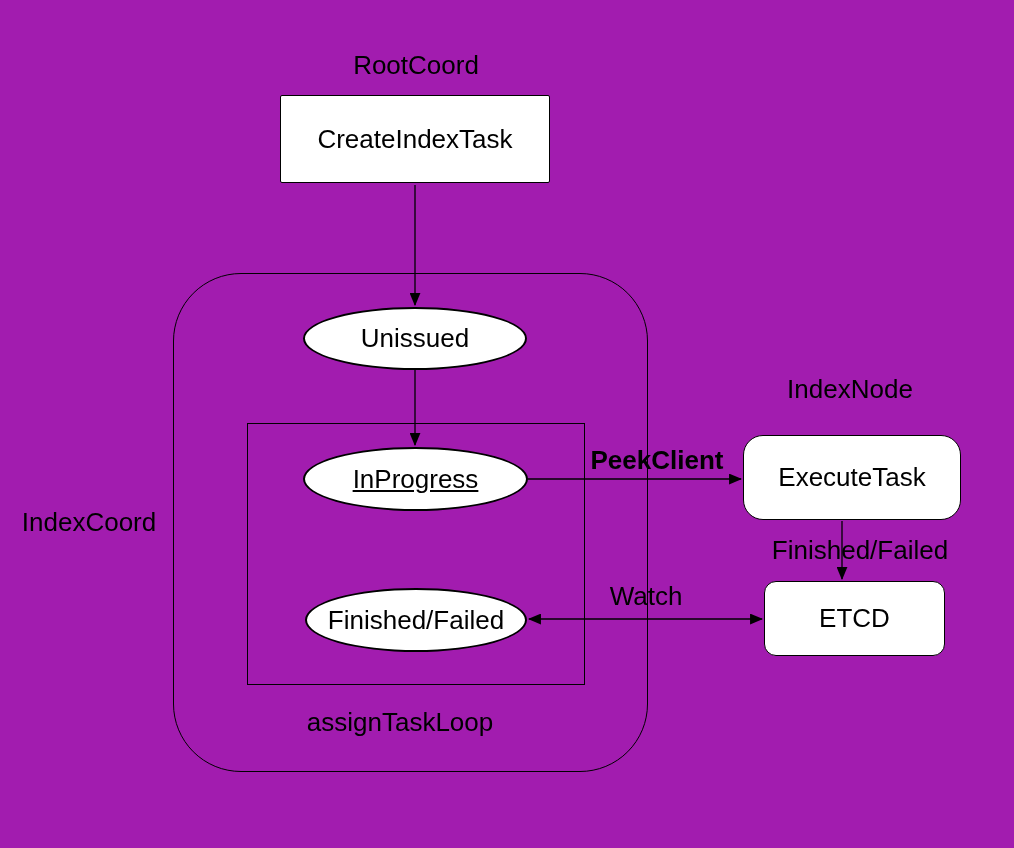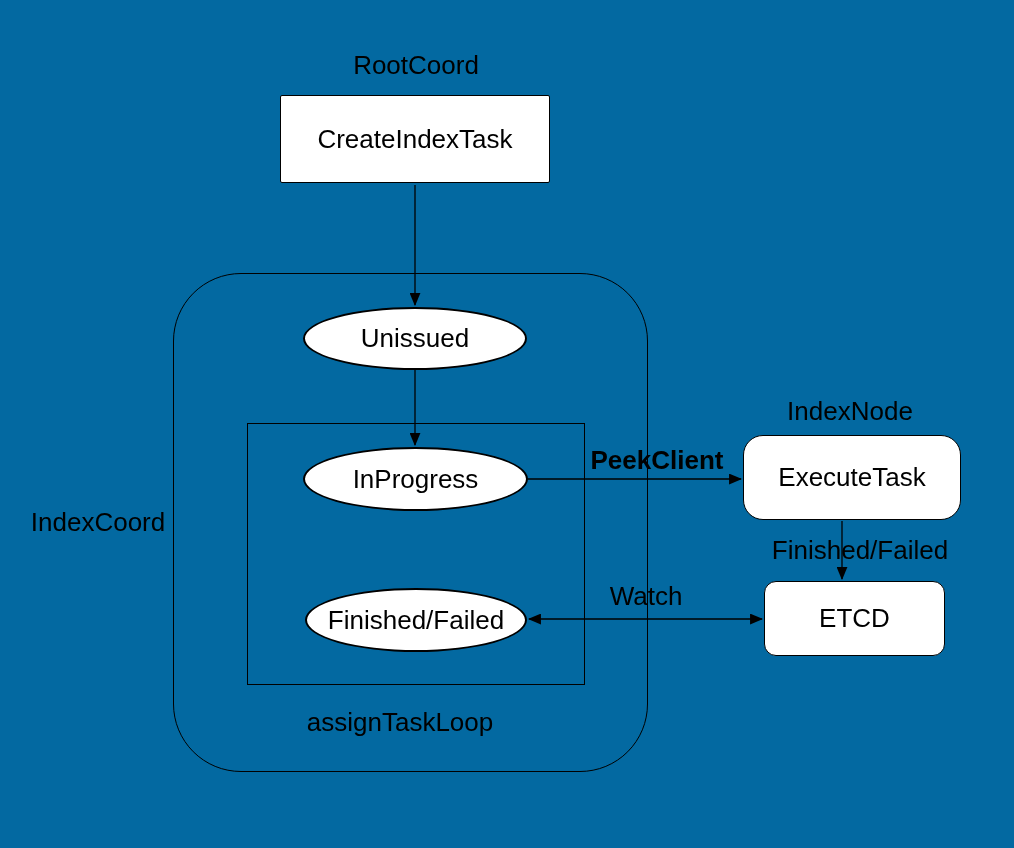--- a/index.html
+++ b/index.html
@@ -4,21 +4,21 @@
 <style>
   html, body {
     margin: 0;
     padding: 0;
     background: #ffffff;
   }
   #canvas {
     position: relative;
     width: 1014px;
     height: 848px;
-    background: #0369a1;
+    background: #a21caf;
     font-family: "Liberation Sans", "DejaVu Sans", sans-serif;
     color: #000000;
     overflow: hidden;
   }
   .node-box {
     position: absolute;
     border: 1px solid #000000;
     background: #ffffff;
     display: flex;
     align-items: center;
@@ -78,38 +78,38 @@
       </marker>
     </defs>
     <line x1="415" y1="185" x2="415" y2="305" marker-end="url(#arr)"></line>
     <line x1="415" y1="370" x2="415" y2="445" marker-end="url(#arr)"></line>
     <line x1="528" y1="479" x2="741" y2="479" marker-end="url(#arr)"></line>
     <line x1="842" y1="521" x2="842" y2="579" marker-end="url(#arr)"></line>
     <line x1="529" y1="619" x2="762" y2="619" marker-start="url(#arr)" marker-end="url(#arr)"></line>
   </svg>
 
   <div class="diagram-label" style="left:416px; top:66px;">RootCoord</div>
-  <div class="diagram-label" style="left:89px; top:523px;margin-left:9px;">IndexCoord</div>
-  <div class="diagram-label" style="left:850px; top:412px;text-align:right;">IndexNode</div>
+  <div class="diagram-label" style="left:89px; top:523px;">IndexCoord</div>
+  <div class="diagram-label" style="left:850px; top:390px;text-align:right;">IndexNode</div>
   <div class="diagram-label" style="left:400px; top:723px;">assignTaskLoop</div>
 
   <div class="node-box" style="left:280px; top:95px; width:270px; height:88px; border-radius:2px;">
     <span>CreateIndexTask</span>
   </div>
   <div class="node-box" style="left:743px; top:435px; width:218px; height:85px; border-radius:20px;">
     <span>ExecuteTask</span>
   </div>
   <div class="node-box" style="left:764px; top:581px; width:181px; height:75px; border-radius:12px;">
     <span>ETCD</span>
   </div>
 
   <div class="ellipse" style="left:303px; top:307px; width:224px; height:63px;">
     <span>Unissued</span>
   </div>
-  <div class="ellipse" style="left:303px; top:447px; width:225px; height:64px;">
+  <div class="ellipse" style="left:303px; top:447px; width:225px; height:64px;text-decoration:underline;">
     <span>InProgress</span>
   </div>
   <div class="ellipse" style="left:305px; top:588px; width:222px; height:64px;">
     <span>Finished/Failed</span>
   </div>
 
   <div class="diagram-label" style="left:657px; top:461px;font-weight:bold;">PeekClient</div>
   <div class="diagram-label" style="left:860px; top:551px;">Finished/Failed</div>
   <div class="diagram-label" style="left:646px; top:597px;">Watch</div>
 

